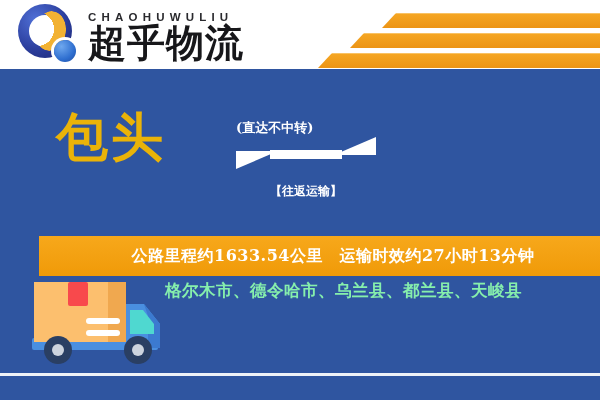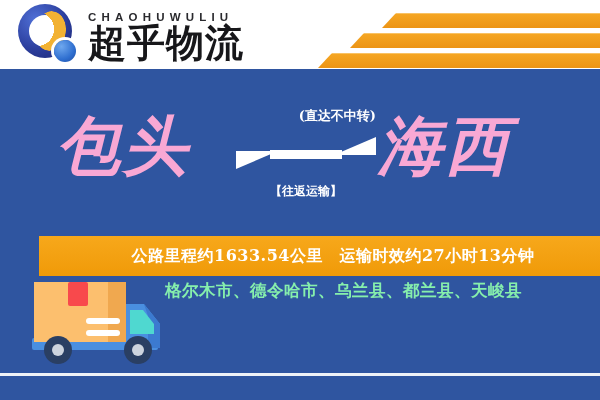--- a/index.html
+++ b/index.html
@@ -75,31 +75,31 @@
     position:absolute;left:0;top:69px;width:600px;height:4px;background:#2f55a0;
   }
 
   
   #route{
     position:absolute;left:0;top:73px;width:600px;height:160px;
   }
   .city{
     position:absolute;top:30px;
     font-family:"DejaVu Serif","Liberation Serif",serif;
-    font-weight:bold;font-size:64px;color:#f9a8d4;
-    letter-spacing:3px;white-space:nowrap;font-style:italic;
+    font-weight:bold;font-size:52px;color:#eab308;
+    letter-spacing:3px;white-space:nowrap;
   }
   #city-origin{left:56px;}
   #city-dest{left:378px;}
 
   #arrow-group{
     position:absolute;left:236px;top:34px;width:140px;height:108px;
   }
   #note-top{
-    position:absolute;left:0;top:0;width:140px;text-align:right;
+    position:absolute;left:0;top:12px;width:140px;text-align:left;
     font-family:"DejaVu Serif","Liberation Serif",serif;
     font-weight:bold;font-size:13px;color:#ffffff;white-space:nowrap;
   }
   #arrow-art{position:absolute;left:0;top:26px;width:140px;height:40px;}
   #note-bottom{
     position:absolute;left:0;top:76px;width:140px;text-align:center;
     font-family:"DejaVu Serif","Liberation Serif",serif;
     font-weight:bold;font-size:12px;color:#ffffff;white-space:nowrap;
   }
 
@@ -173,21 +173,20 @@
       <div id="arrow-art" data-interactable="false">
         <svg width="140" height="40" viewBox="0 0 140 40" xmlns="http://www.w3.org/2000/svg">
           <polygon points="140,4 98,22 140,22" fill="#ffffff"></polygon>
           <rect x="34" y="17" width="72" height="9" fill="#ffffff"></rect>
           <polygon points="0,36 42,18 0,18" fill="#ffffff"></polygon>
         </svg>
       </div>
       <div id="note-bottom" data-interactable="false">【往返运输】</div>
     </div>
 
-    <div class="city" id="city-dest" data-interactable="false">海西</div>
 
   </div>
 
   <div id="info-bar" data-interactable="false">
     <span id="info-text" data-interactable="false">公路里程约1633.54公里　运输时效约27小时13分钟</span>
   </div>
 
   <div id="bottom" data-interactable="false">
 
     <div id="truck" data-interactable="false">

